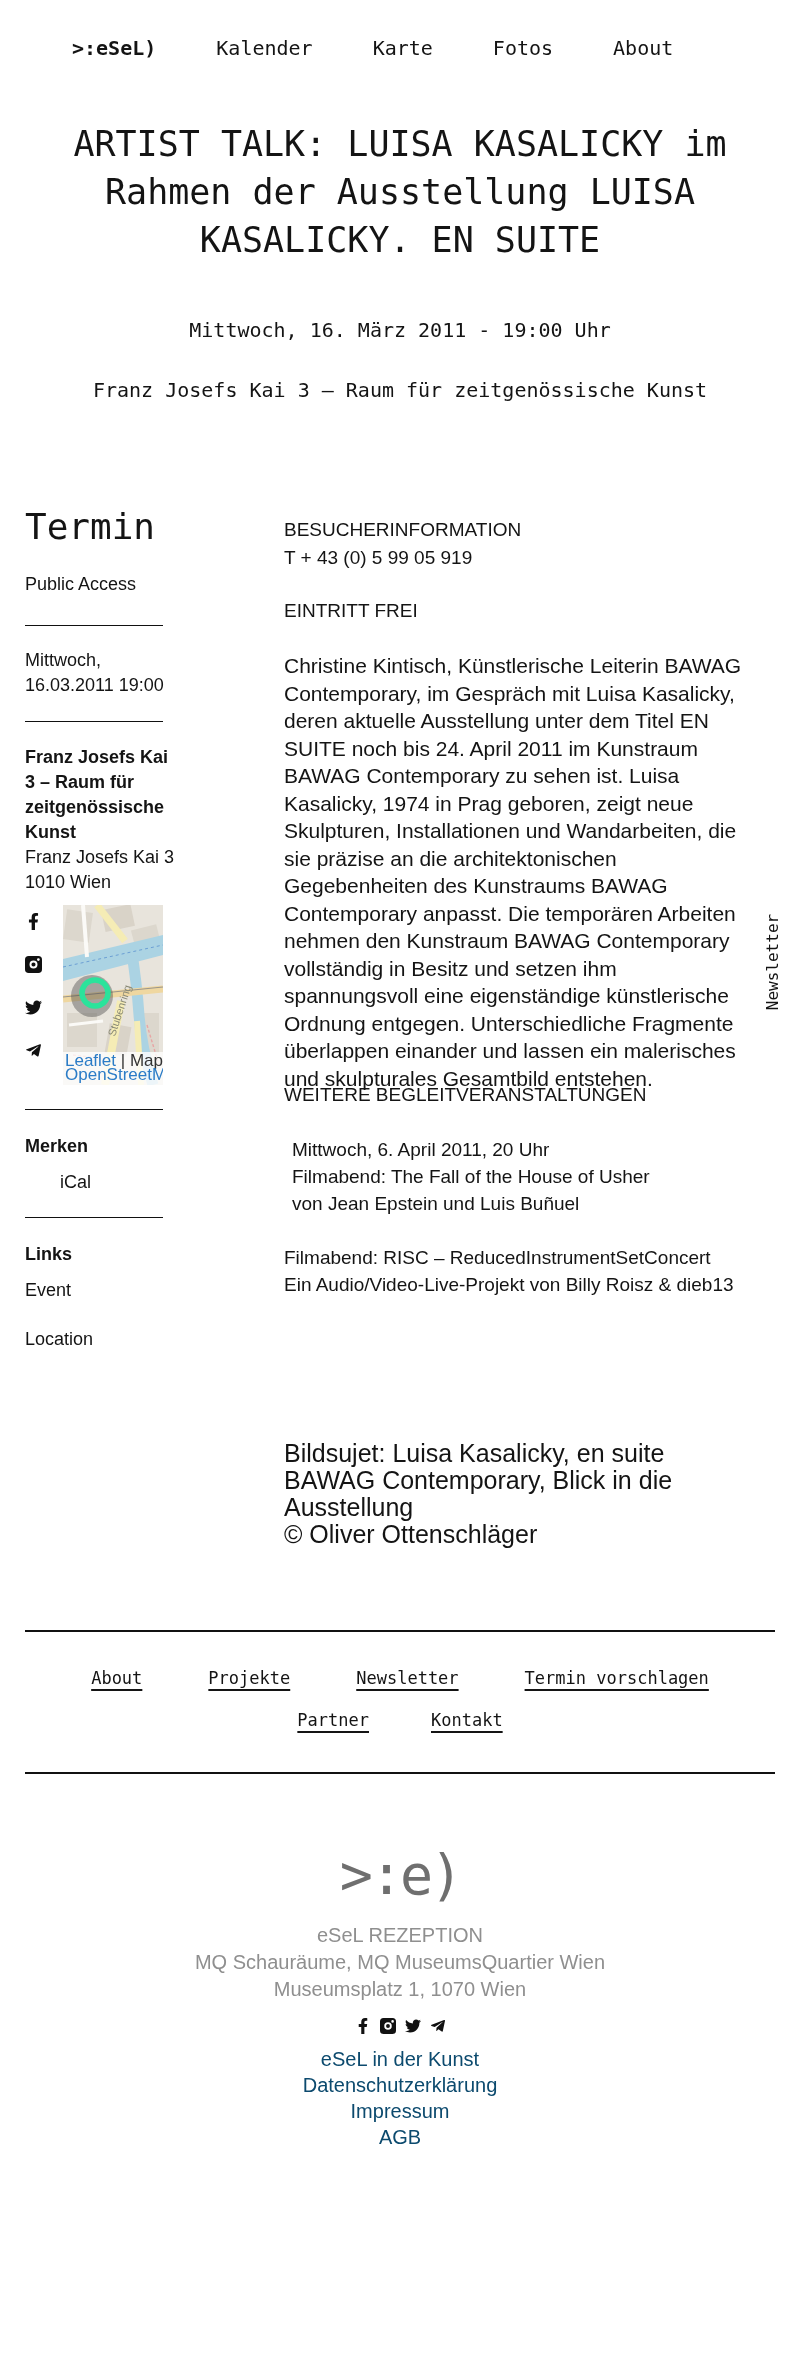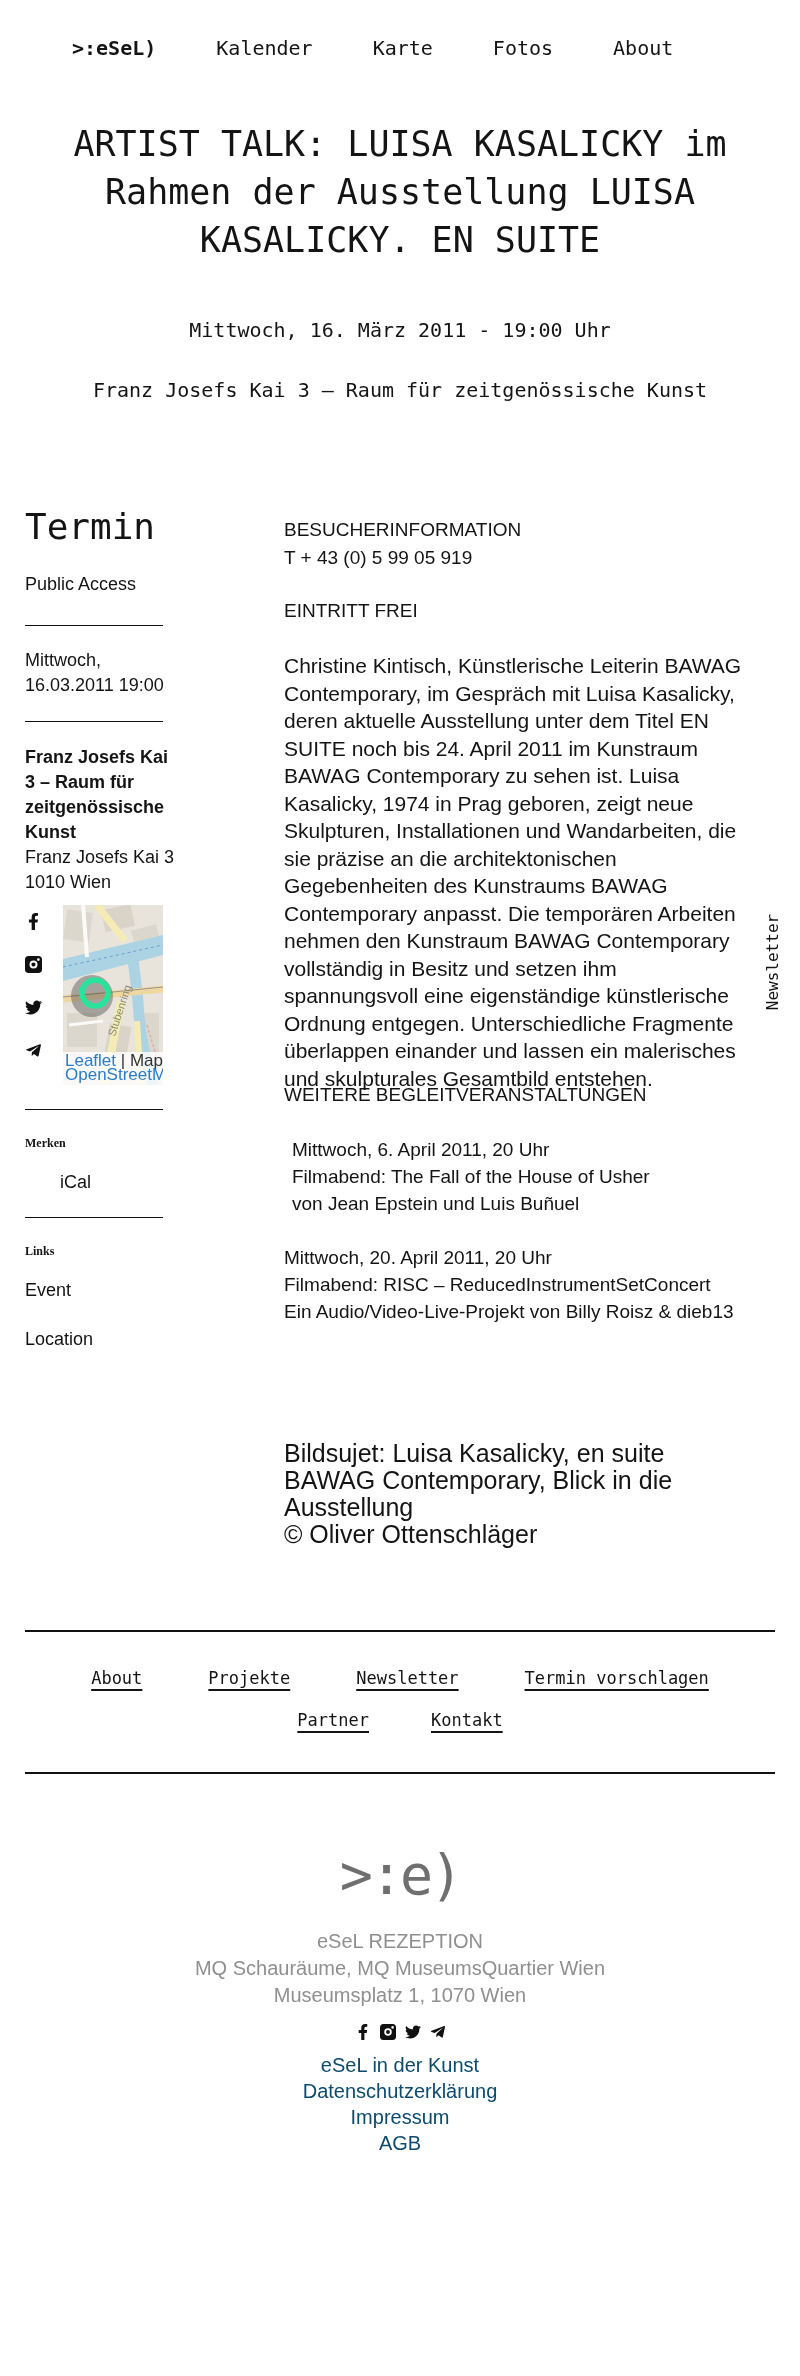--- a/index.html
+++ b/index.html
@@ -28,21 +28,21 @@
   .sb-heading{position:absolute;top:506px;left:0;font-family:"DejaVu Sans Mono",monospace;
        font-size:36px;font-weight:400;margin:0;}
   .sb-cat{position:absolute;top:574px;left:0;font-size:18px;}
   .sb-hr{position:absolute;left:0;width:138px;border-top:1.5px solid #111;}
   .hr1{top:625px;} .hr2{top:721px;} .hr3{top:1109px;} .hr4{top:1217px;}
   .sb-date{position:absolute;top:648px;left:0;font-size:18px;line-height:25px;}
   .sb-venue{position:absolute;top:745px;left:0;font-size:18px;line-height:25px;}
   .sb-venue .b{font-weight:bold;}
   .sb-social{position:absolute;top:913px;left:0;display:flex;flex-direction:column;gap:26px;}
   .sb-social .icn{width:17px;height:17px;display:block;cursor:pointer;}
-  .sb-bold{font-weight:bold;font-size:12px;position:absolute;left:0;font-family:Liberation Serif, serif;}
+  .sb-bold{font-weight:bold;font-size:18px;position:absolute;left:0;}
   .merken-h{top:1136px;} .links-h{top:1244px;}
   .sb-link{position:absolute;left:0;font-size:18px;cursor:pointer;}
   .ical{top:1172px;} .l-event{top:1280px;} .l-location{top:1305px;margin-top:24px;}
 
   
   .map{position:absolute;left:63px;top:905px;width:100px;height:180px;overflow:hidden;cursor:grab;}
   .map svg{display:block;}
   .map-attr{position:absolute;left:0;bottom:0;width:100px;background:rgba(255,255,255,.78);
        font-size:17px;line-height:14px;color:#333;padding:2px 0 3px 2px;box-sizing:border-box;white-space:nowrap;}
   .map-attr a{color:#2b7cc7;cursor:pointer;}
@@ -67,21 +67,21 @@
   .w-hr{position:absolute;left:25px;width:750px;border-top:2px solid #111;}
   .f-hr1{top:1630px;} .f-hr2{top:1772px;}
   .f-links{position:absolute;left:0;right:0;display:flex;justify-content:center;
        font-family:"DejaVu Sans Mono",monospace;font-size:17px;}
   .f-row1{top:1668px;gap:66px;} .f-row2{top:1710px;gap:62px;}
   .f-links span{text-decoration:underline;text-decoration-thickness:2px;text-underline-offset:5px;cursor:pointer;}
 
   .bottom{position:absolute;left:0;right:0;top:1840px;text-align:center;}
   .b-logo{font-family:"DejaVu Sans Mono",monospace;font-size:55px;letter-spacing:-3px;
        color:#6f6f6f;line-height:70px;}
-  .b-addr{color:#8f8f8f;font-size:20px;line-height:27px;margin-top:18px;}
+  .b-addr{color:#8f8f8f;font-size:20px;line-height:27px;margin-top:12px;}
   .b-social{margin-top:15px;display:flex;justify-content:center;gap:9px;align-items:center;}
   .b-social .icn{width:16px;height:16px;display:block;cursor:pointer;}
   .b-links{margin-top:12px;font-size:20px;line-height:26px;color:#0c4a6e;}
   .b-links div{cursor:pointer;}
 </style>
 </head>
 <body>
 
 <div class="nav">
   <span class="logo">&gt;:eSeL)</span>
@@ -185,21 +185,20 @@
   </div>
   <div class="m-abs admission">EINTRITT FREI</div>
   <div class="m-abs paragraph">Christine Kintisch, Künstlerische Leiterin BAWAG Contemporary, im Gespräch mit Luisa Kasalicky, deren aktuelle Ausstellung unter dem Titel EN SUITE noch bis 24. April 2011 im Kunstraum BAWAG Contemporary zu sehen ist. Luisa Kasalicky, 1974 in Prag geboren, zeigt neue Skulpturen, Installationen und Wandarbeiten, die sie präzise an die architektonischen Gegebenheiten des Kunstraums BAWAG Contemporary anpasst. Die temporären Arbeiten nehmen den Kunstraum BAWAG Contemporary vollständig in Besitz und setzen ihm spannungsvoll eine eigenständige künstlerische Ordnung entgegen. Unterschiedliche Fragmente überlappen einander und lassen ein malerisches und skulpturales Gesamtbild entstehen.</div>
   <div class="m-abs events-h">WEITERE BEGLEITVERANSTALTUNGEN</div>
   <div class="m-abs event1">
     <div>Mittwoch, 6. April 2011, 20 Uhr</div>
     <div>Filmabend: The Fall of the House of Usher</div>
     <div>von Jean Epstein und Luis Buñuel</div>
   </div>
   <div class="m-abs event2">
-    <div>Mittwoch, 20. April 2011, 20 Uhr</div>
     <div>Filmabend: RISC – ReducedInstrumentSetConcert</div>
     <div>Ein Audio/Video-Live-Projekt von Billy Roisz &amp; dieb13</div>
   </div>
   <div class="m-abs credits">
     <div>Bildsujet: Luisa Kasalicky, en suite</div>
     <div>BAWAG Contemporary, Blick in die Ausstellung</div>
     <div>© Oliver Ottenschläger</div>
   </div>
 </div>
 

